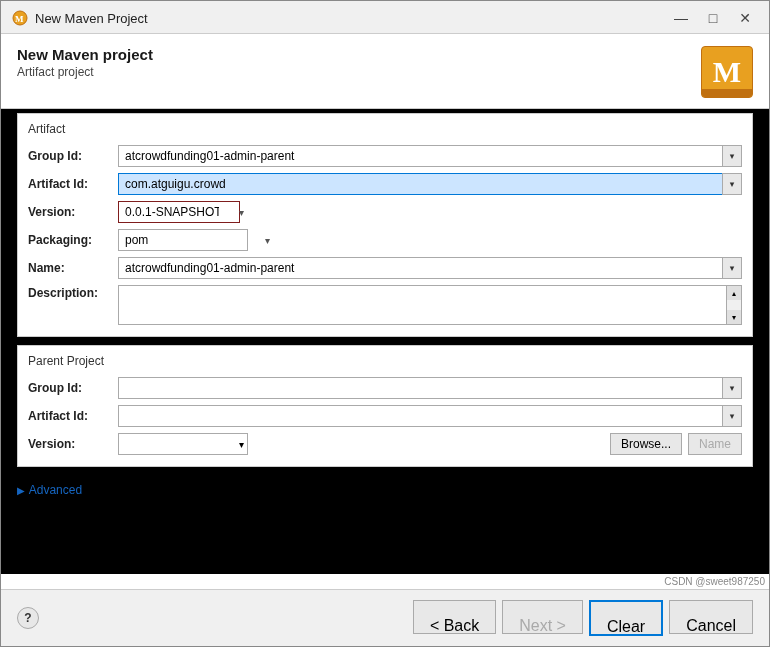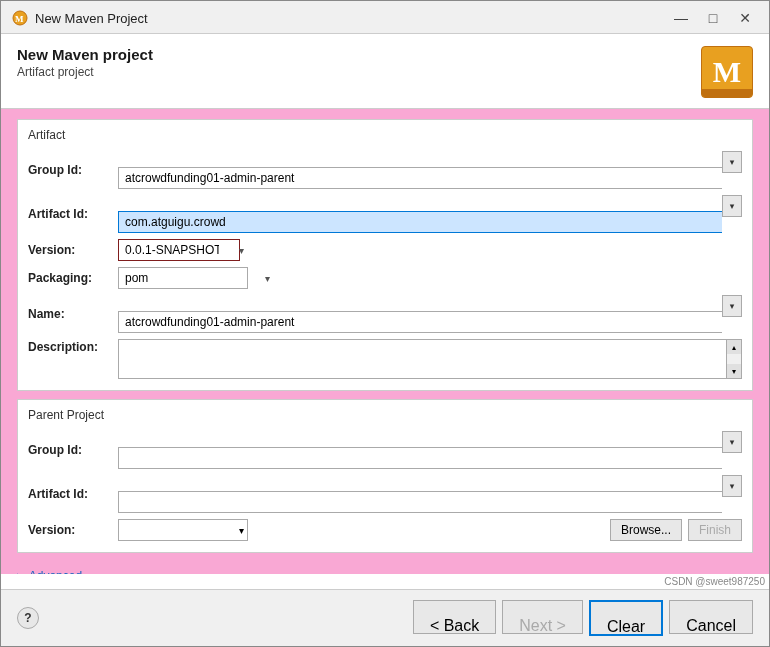--- a/index.html
+++ b/index.html
@@ -102,23 +102,23 @@
       content: '';
       position: absolute;
       bottom: 0; left: 0; right: 0;
       height: 8px;
       background: #c07010;
       border-radius: 0 0 3px 3px;
     }
 
     .dialog-content {
       flex: 1;
-      padding: 10px 16px;
+      padding: 4px 16px;
       overflow-y: auto;
-      background: #f9a8d4;
+      background: #000000;
     }
     .form-label {
       font-size: 12px;
       color: #222;
       padding: 4px 8px 4px 0;
       white-space: nowrap;
       font-weight: bold;
       align-self: center;
     }
     .form-field {
@@ -140,21 +140,20 @@
       border: 1px solid #0078d7;
     }
     .input-with-dropdown {
       display: flex;
       flex: 1;
       position: relative;
     }
     .input-with-dropdown .text-input {
       flex: 1;
       border-right: none;
-      margin-top: 16px;
     }
     .dropdown-arrow-btn {
       width: 20px;
       height: 22px;
       border: 1px solid #aaa;
       background: #e8e8e8;
       cursor: pointer;
       display: flex;
       align-items: center;
       justify-content: center;
@@ -512,21 +511,21 @@
         <div class="form-field">
           <div class="version-parent-row">
             <div class="version-parent-wrapper">
               <select class="version-parent-select">
                 <option value=""></option>
               </select>
               <span class="chevron">▾</span>
             </div>
             <div class="spacer"></div>
             <button class="btn-browse">Browse...</button>
-            <button class="btn-clear">Finish</button>
+            <button class="btn-clear">Name</button>
           </div>
         </div>
 
       </div>
     </div>
 
     <div class="advanced-row">
       <span class="advanced-arrow">▶</span>
       <span>Advanced</span>
     </div>

